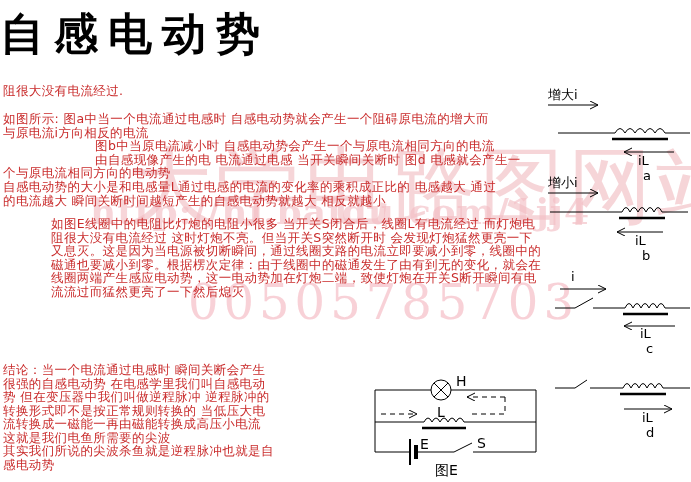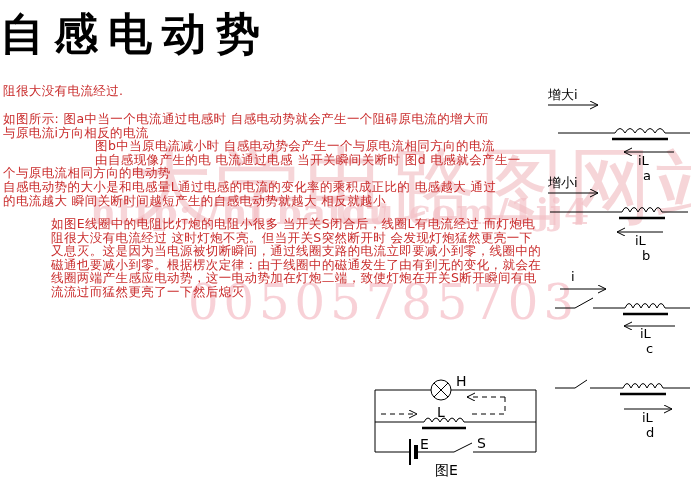--- a/index.html
+++ b/index.html
@@ -58,20 +58,30 @@
   <div class="para" style="top:217px;left:3px;width:566px;margin-left:48px;">
     <div class="tl">如图E线圈中的电阻比灯炮的电阻小很多 当开关S闭合后，线圈L有电流经过 而灯炮电</div>
     <div class="tl">阻很大没有电流经过 这时灯炮不亮。但当开关S突然断开时 会发现灯炮猛然更亮一下</div>
     <div class="tl">又息灭。这是因为当电源被切断瞬间，通过线圈支路的电流立即要减小到零，线圈中的</div>
     <div class="tl">磁通也要减小到零。根据楞次定律：由于线圈中的磁通发生了由有到无的变化，就会在</div>
     <div class="tl">线圈两端产生感应电动势，这一电动势加在灯炮二端，致使灯炮在开关S断开瞬间有电</div>
     <div class="tl">流流过而猛然更亮了一下然后熄灭</div>
   </div>
 
 
+  <div class="para" style="top:363px;left:3px;width:362px;">
+    <div class="tl">结论：当一个电流通过电感时 瞬间关断会产生</div>
+    <div class="tl">很强的自感电动势 在电感学里我们叫自感电动</div>
+    <div class="tl">势 但在变压器中我们叫做逆程脉冲 逆程脉冲的</div>
+    <div class="tl">转换形式即不是按正常规则转换的 当低压大电</div>
+    <div class="tl">流转换成一磁能一再由磁能转换成高压小电流</div>
+    <div class="tl">这就是我们电鱼所需要的尖波</div>
+    <div class="tl">其实我们所说的尖波杀鱼就是逆程脉冲也就是自</div>
+    <div class="tl">感电动势</div>
+  </div>
 
   <svg style="left:540px;top:84px;" width="151" height="372" viewBox="0 0 151 372">
     <defs>
       <marker id="ah1" markerWidth="12" markerHeight="12" refX="8" refY="4" orient="auto" markerUnits="userSpaceOnUse">
         <path d="M0,0 L8,4 L0,8" fill="none" stroke="#000"></path>
       </marker>
     </defs>
 
     <g>
       <text x="8" y="15" font-size="13">增大i</text>

